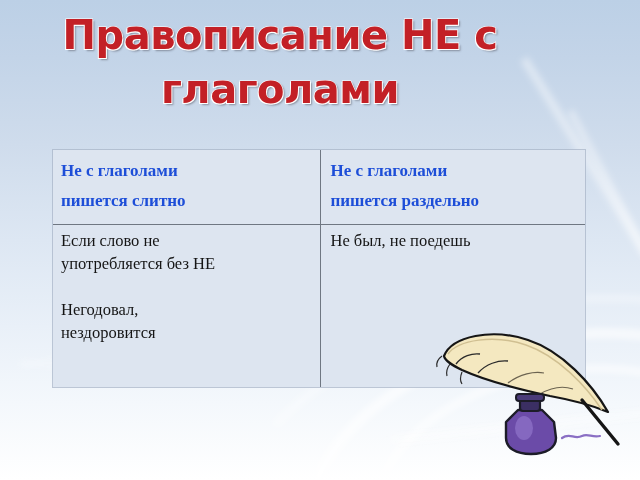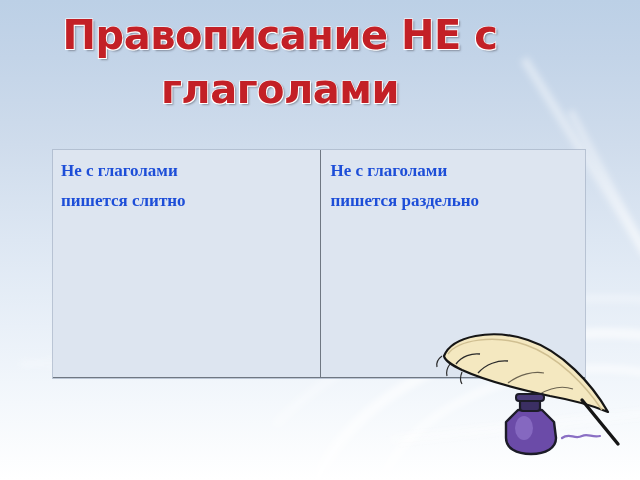--- a/index.html
+++ b/index.html
@@ -188,20 +188,32 @@
       <tr>
         <td class="hdr-cell left">
           <div class="hdr-text">Не с глаголами
 пишется слитно</div>
         </td>
         <td class="hdr-cell right">
           <div class="hdr-text">Не с глаголами
 пишется раздельно</div>
         </td>
       </tr>
+      <tr>
+        <td class="body-cell left">
+          <div class="body-text">Если слово не
+употребляется без НЕ
+
+Негодовал,
+нездоровится</div>
+        </td>
+        <td class="body-cell right">
+          <div class="body-text right">Не был, не поедешь</div>
+        </td>
+      </tr>
     </tbody>
   </table>
 
   <svg id="quill-art" viewBox="0 0 208 152">
 
     <path d="M12 30 C20 10, 60 2, 96 14 C130 25, 160 58, 176 86
              C162 80, 140 74, 118 70 C90 64, 52 54, 30 44
              C20 39, 13 35, 12 30 Z" fill="#f4e8c0" stroke="#151515" stroke-width="2.2" stroke-linejoin="round"></path>
 
     <path d="M16 28 C26 14, 62 8, 94 19 C126 30, 154 60, 170 84" fill="none" stroke="#cdbd8e" stroke-width="1.4" opacity="0.95"></path>

